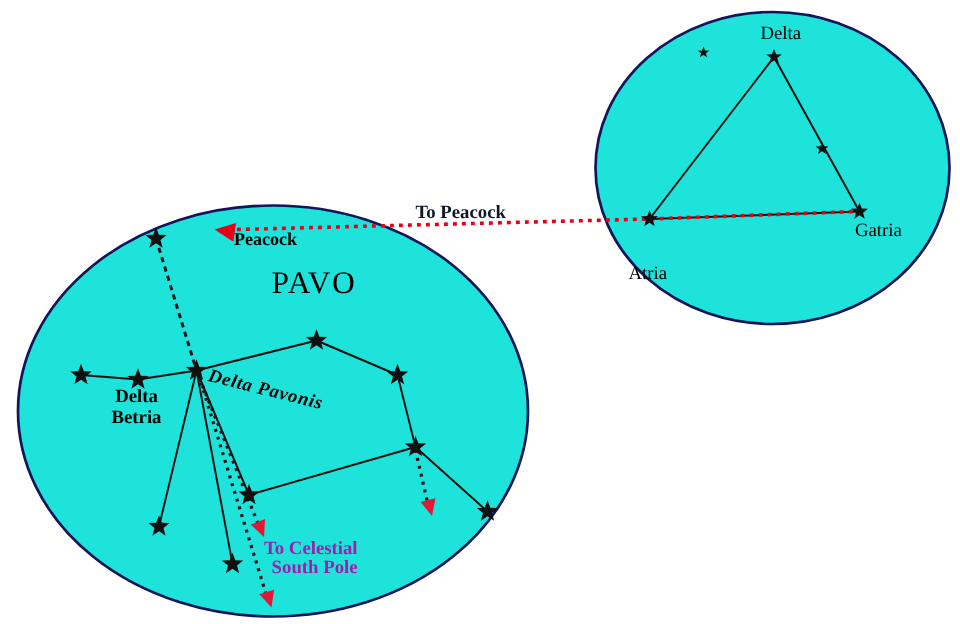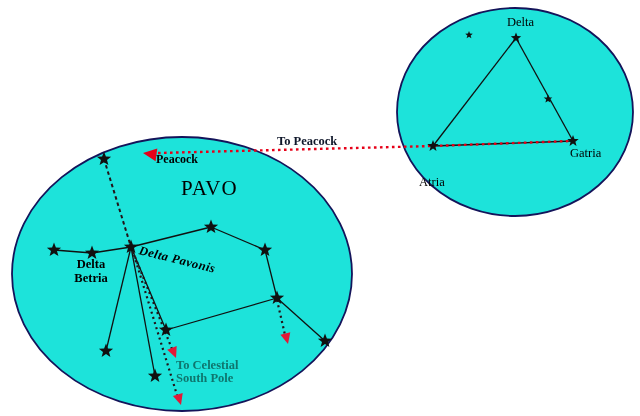--- a/index.html
+++ b/index.html
@@ -5,21 +5,21 @@
   html,body{margin:0;padding:0;background:#ffffff;}
   .canvas{position:relative;width:640px;height:416px;background:#ffffff;overflow:hidden;
           font-family:"Liberation Serif",serif;}
   .canvas svg{position:absolute;left:0;top:0;}
   .lbl{position:absolute;color:#000;white-space:nowrap;line-height:1.05;}
   .peacock-lbl{left:112px;top:153px;font-size:12px;font-weight:bold;margin-left:44px;}
   .pavo-title{left:181px;top:177px;font-size:21px;font-weight:normal;letter-spacing:1px;}
   .delta-lbl{left:139px;top:244px;font-size:12.5px;font-weight:bold;font-style:italic;
              transform:rotate(14deg);transform-origin:left center;letter-spacing:.5px;}
   .beta-lbl{left:58px;top:257px;width:66px;text-align:center;font-size:12.5px;font-weight:bold;line-height:14px;}
-  .south-lbl{left:176px;top:359px;font-size:12.5px;font-weight:bold;color:#0f766e;line-height:13px;}
+  .south-lbl{left:176px;top:359px;font-size:12.5px;font-weight:bold;color:#a21caf;line-height:13px;text-align:right;}
   .topeacock-lbl{left:277px;top:135px;font-size:12.5px;font-weight:bold;color:#0f172a;}
   .tri-title{left:451px;top:159px;width:122px;text-align:center;font-size:19px;font-weight:bold;line-height:21px;}
   .betria-lbl{left:507px;top:16px;font-size:12.5px;}
   .atria-lbl{left:419px;top:148px;font-size:12.5px;margin-top:28px;}
   .gatria-lbl{left:570px;top:147px;font-size:12.5px;}
 </style>
 </head>
 <body>
 
 <div class="canvas">

